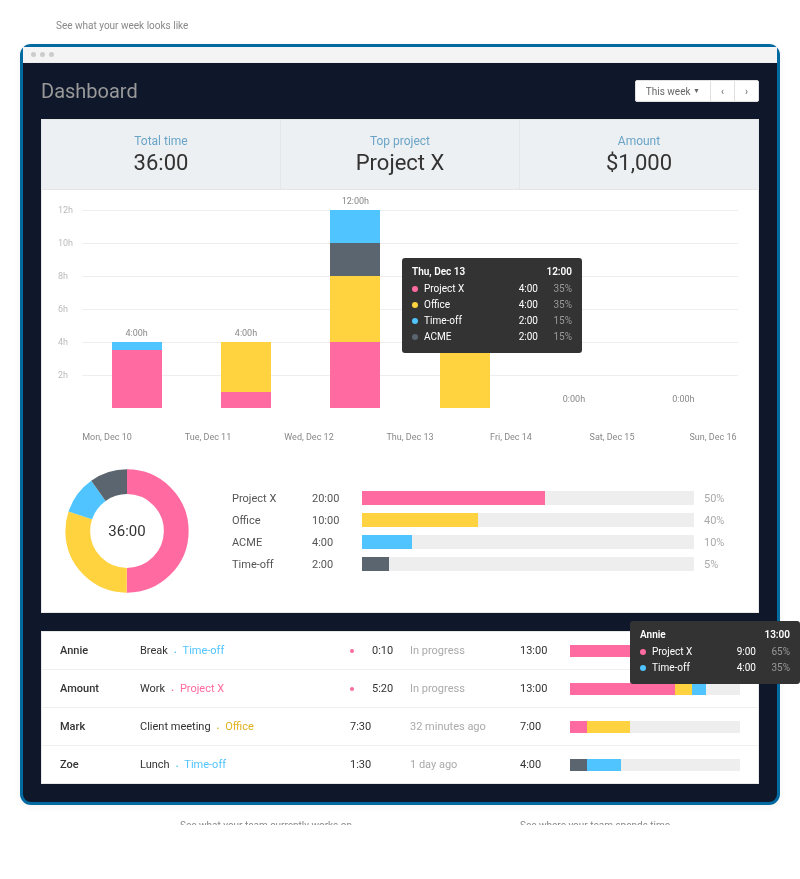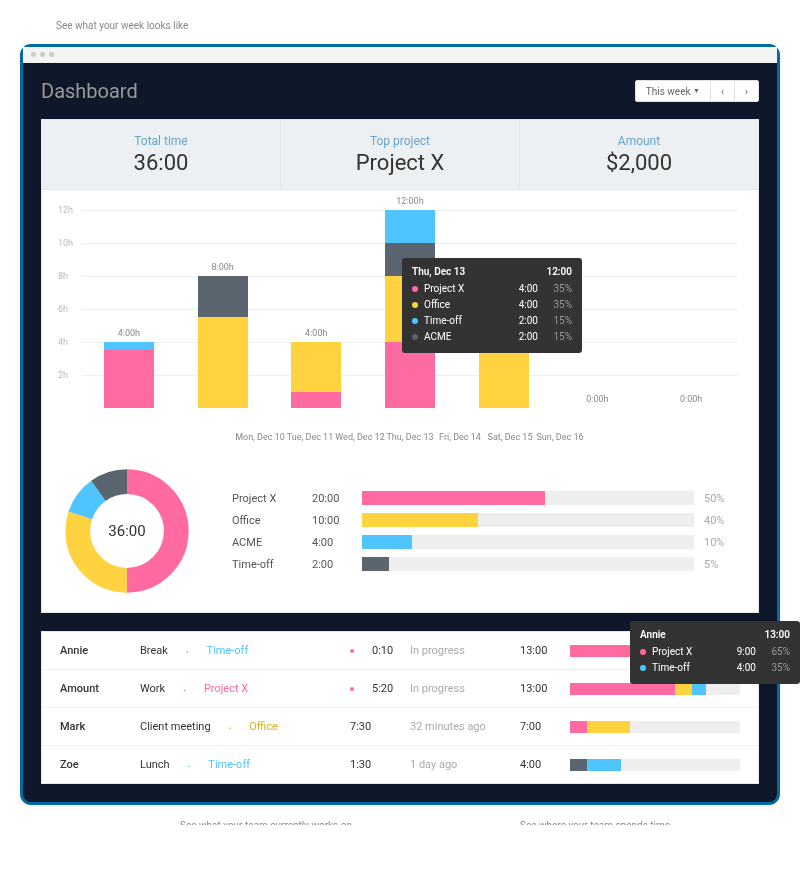--- a/index.html
+++ b/index.html
@@ -23,21 +23,21 @@
 .kpi .label{font-size:12px;color:#6aa4c7;margin-bottom:2px}
 .kpi .value{font-size:22px;color:#333}
 .chart{position:relative;padding:20px 20px 8px 40px;height:260px}
 .grid{position:absolute;left:40px;right:20px;top:20px;bottom:42px}
 .gridline{position:absolute;left:0;right:0;height:1px;background:#eee}
 .ylabel{position:absolute;left:-24px;font-size:9px;color:#bbb;transform:translateY(-50%)}
 .bars{position:absolute;left:40px;right:20px;top:20px;bottom:42px;display:flex;justify-content:space-around;align-items:flex-end}
 .barcol{width:50px;position:relative;height:100%;display:flex;flex-direction:column;justify-content:flex-end}
 .barlabel{position:absolute;width:100%;text-align:center;font-size:9px;color:#888;top:-14px}
 .seg{width:100%}
-.xlabels{position:absolute;left:40px;right:20px;bottom:8px;display:flex;justify-content:center}
+.xlabels{position:absolute;left:40px;right:20px;bottom:8px;display:flex;justify-content:space-between}
 .xlabel{font-size:9px;color:#888;width:50px;text-align:center}
 .tooltip{position:absolute;background:#333;color:#fff;border-radius:3px;font-size:10px;padding:8px 10px;width:180px;z-index:5}
 .tooltip .tt-head{display:flex;justify-content:space-between;font-weight:600;margin-bottom:4px}
 .tooltip .tt-row{display:flex;align-items:center;gap:6px;line-height:16px}
 .tooltip .sw{width:6px;height:6px;border-radius:50%}
 .tooltip .tt-name{flex:1}
 .tooltip .tt-val{width:34px;text-align:right}
 .tooltip .tt-pct{width:28px;text-align:right;color:#999}
 .breakdown{display:flex;padding:16px 20px;gap:40px;align-items:center}
 .donut-wrap{position:relative;width:130px;height:130px}
@@ -54,21 +54,21 @@
 .team-head{display:flex;background:#edf0f2;padding:10px 18px;font-size:8px;color:#aaa;text-transform:uppercase;letter-spacing:.3px}
 .c-team{width:80px}
 .c-act{width:210px}
 .c-dur{width:60px}
 .c-stat{width:110px}
 .c-tot{width:50px}
 .c-bar{flex:1}
 .team-row{display:flex;align-items:center;border-bottom:1px solid #f0f0f0;padding:12px 18px;font-size:11px;color:#333}
 .team-row:last-child{border-bottom:none}
 .team-row .c-team{font-weight:500}
-.team-row .c-act{display:flex;align-items:flex-end;gap:18px}
+.team-row .c-act{display:flex;align-items:flex-end;gap:6px}
 .team-row .sep{font-size:8px}
 .team-row .c-stat{color:#aaa}
 .team-row .c-dur{display:flex;align-items:center;gap:18px}
 .team-row .dotsm{width:4px;height:4px;border-radius:50%}
 .team-row .tbar{height:12px;background:#eee;display:flex;position:relative}
 .team-row .tbar .ts{height:100%}
 .pink{background:#ff6aa0}
 .yellow{background:#ffd23f}
 .blue{background:#4fc4ff}
 .slate{background:#5a6570}
@@ -109,21 +109,21 @@
           <div class="kpi">
             <div class="label">Total time</div>
             <div class="value">36:00</div>
           </div>
           <div class="kpi">
             <div class="label">Top project</div>
             <div class="value">Project X</div>
           </div>
           <div class="kpi">
             <div class="label">Amount</div>
-            <div class="value">$2,000</div>
+            <div class="value">$1,000</div>
           </div>
         </div>
 
    <div class="chart">
      <div class="grid" id="grid">
             <div class="gridline" style="top:83.33333333333334%">
               <span class="ylabel">2h</span>
             </div>
             <div class="gridline" style="top:66.66666666666667%">
               <span class="ylabel">4h</span>
@@ -139,25 +139,20 @@
             </div>
             <div class="gridline" style="top:0%">
               <span class="ylabel">12h</span>
             </div>
           </div>
      <div class="bars" id="bars">
             <div class="barcol">
     <div class="barlabel" style="top:auto;bottom:33.33333333333333%;margin-bottom:4px">4:00h</div>
     <div class="seg blue" style="height:4.166666666666666%"></div>
               <div class="seg pink" style="height:29.166666666666668%"></div>
-  </div>
-            <div class="barcol">
-    <div class="barlabel" style="top:auto;bottom:66.66666666666666%;margin-bottom:4px">8:00h</div>
-    <div class="seg slate" style="height:20.833333333333336%"></div>
-              <div class="seg yellow" style="height:45.83333333333333%"></div>
   </div>
             <div class="barcol">
     <div class="barlabel" style="top:auto;bottom:33.33333333333333%;margin-bottom:4px">4:00h</div>
     <div class="seg yellow" style="height:25%"></div>
               <div class="seg pink" style="height:8.333333333333332%"></div>
   </div>
             <div class="barcol">
     <div class="barlabel" style="top:auto;bottom:100%;margin-bottom:4px">12:00h</div>
     <div class="seg blue" style="height:16.666666666666664%"></div>
               <div class="seg slate" style="height:16.666666666666664%"></div>

